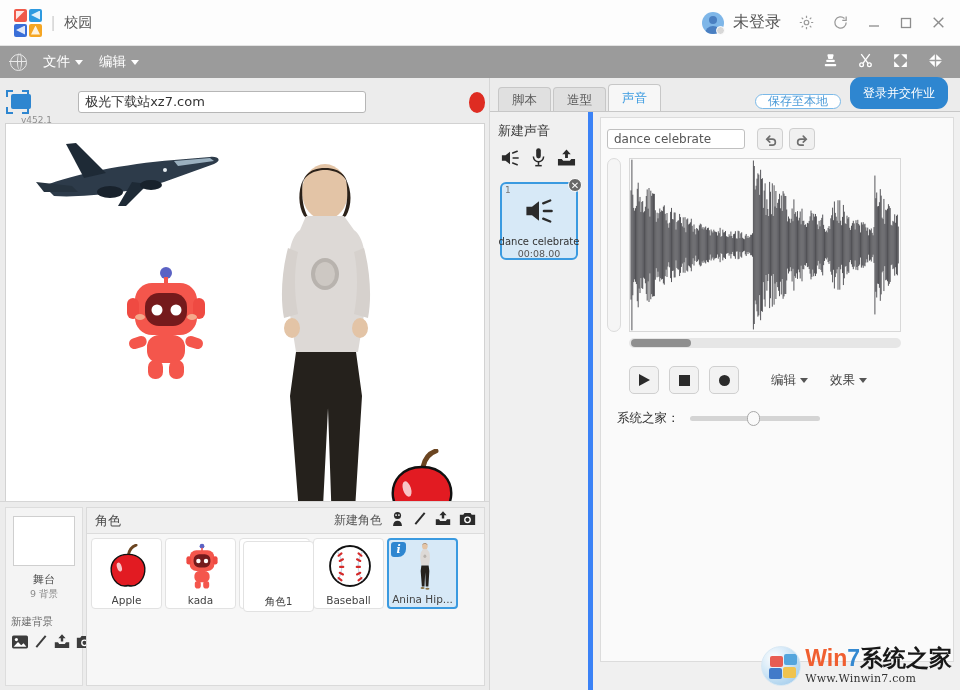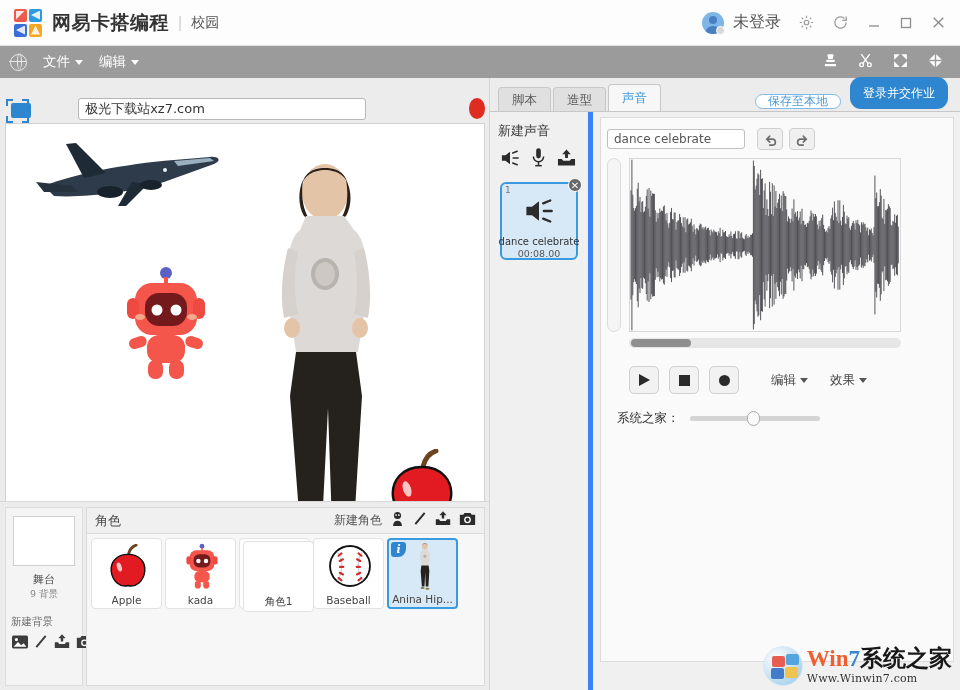--- a/index.html
+++ b/index.html
@@ -62,22 +62,22 @@
     height:17px; border-left:1.6px solid #e9e9e9; border-right:1.6px solid #e9e9e9;
     border-radius:50%; }
   .menu-item { margin-left: 16px; font-size: 13.5px; color: #fff; cursor: default;
     font-family: "DejaVu Sans", sans-serif; display:flex; align-items:center; }
   .caret { margin-left: 5px; border-left: 4px solid transparent;
     border-right: 4px solid transparent; border-top: 5px solid #fff; }
   .menu-right { margin-left: auto; display: flex; align-items: center; padding-right: 16px; gap: 18px; }
 
   
   .stage-col { position: absolute; left: 0; top: 78px; width: 489px; bottom: 0; }
-  .stage-head { position: absolute; left: 5px; top: 20px; right: 4px; height: 36px;
-    display: flex; align-items: flex-start; gap: 40px; }
+  .stage-head { position: absolute; left: 5px; top: 6px; right: 4px; height: 36px;
+    display: flex; align-items: center; gap: 40px; }
   .mini-stage-ic { width: 32px; height: 26px; position: relative; }
   .mini-stage-ic .inner { position:absolute; left:6px; top:5px; width:20px; height:15px;
     background:#2e86d0; border-radius:2px; }
   .mini-stage-ic .c { position:absolute; width:7px; height:7px; border:2px solid #2e86d0; }
   .mini-stage-ic .c1 { left:1px; top:1px; border-right:0; border-bottom:0; }
   .mini-stage-ic .c2 { right:1px; top:1px; border-left:0; border-bottom:0; }
   .mini-stage-ic .c3 { left:1px; bottom:1px; border-right:0; border-top:0; }
   .mini-stage-ic .c4 { right:1px; bottom:1px; border-left:0; border-top:0; }
   .ver { position: absolute; left: 16px; top: 31px; font-size: 9px; color: #8f8f8f;
     font-family: "DejaVu Sans", sans-serif; }
@@ -220,37 +220,36 @@
 
   
   .watermark { position: absolute; right: 8px; bottom: 4px; display: flex;
     align-items: center; opacity: .97; }
   .wm-orb { width: 40px; height: 40px; border-radius: 50%;
     background: radial-gradient(circle at 32% 30%, #ffffff 0%, #cfe6f7 45%, #8fc3e8 100%);
     position: relative; overflow: hidden; border: 1px solid #d8e8f3; }
   .wm-pane { position: absolute; width: 13px; height: 11px; border-radius: 2px; }
   .wm-text { margin-left: 4px; }
   .wm-top { font-size: 23px; font-weight: bold; line-height: 1;
-    font-family: Liberation Serif, serif; }
+    font-family: Liberation Sans, sans-serif; }
   .wm-bot { font-size: 11px; color: #2b2b2b; letter-spacing: .2px; margin-top: 2px;
     font-family: "DejaVu Serif", serif; }
 </style>
 </head>
 <body>
 
 <div id="app">
 
   <div class="titlebar">
     <div class="logo-box">
       <div class="logo-q lq1"></div>
         <div class="logo-q lq2"></div>
       <div class="logo-q lq3"></div>
         <div class="logo-q lq4"></div>
     </div>
-    <span class="app-title">网易卡搭编程</span>
     <span class="title-sep">|</span>
     <span class="app-sub">校园</span>
 
     <div class="tb-right">
       <div style="position:relative">
         <div class="avatar"></div>
           <div class="avatar-badge"></div>
       </div>
       <span class="login-text">未登录</span>
 

